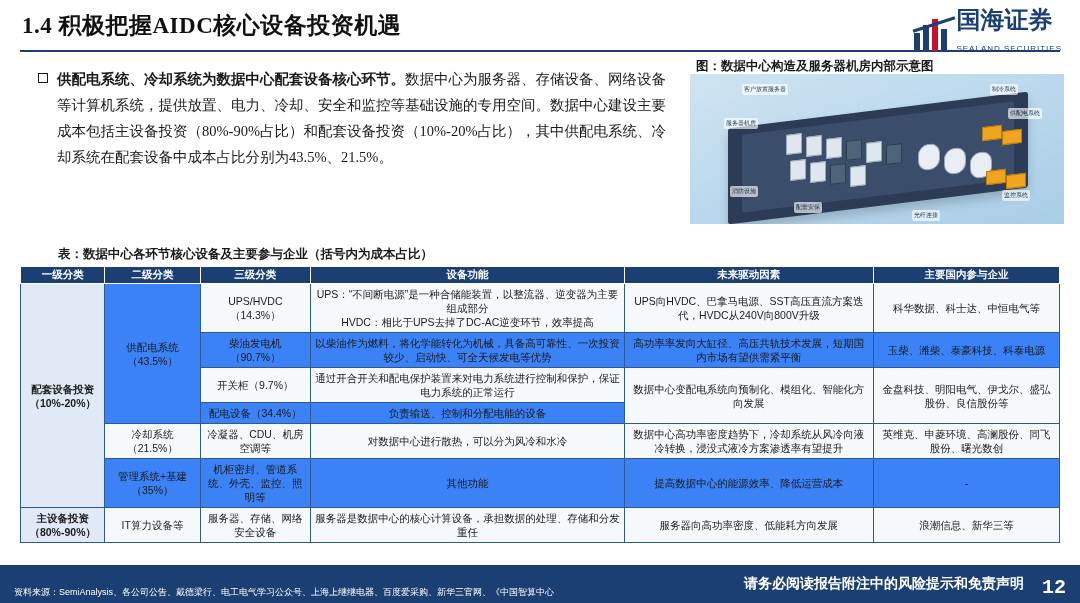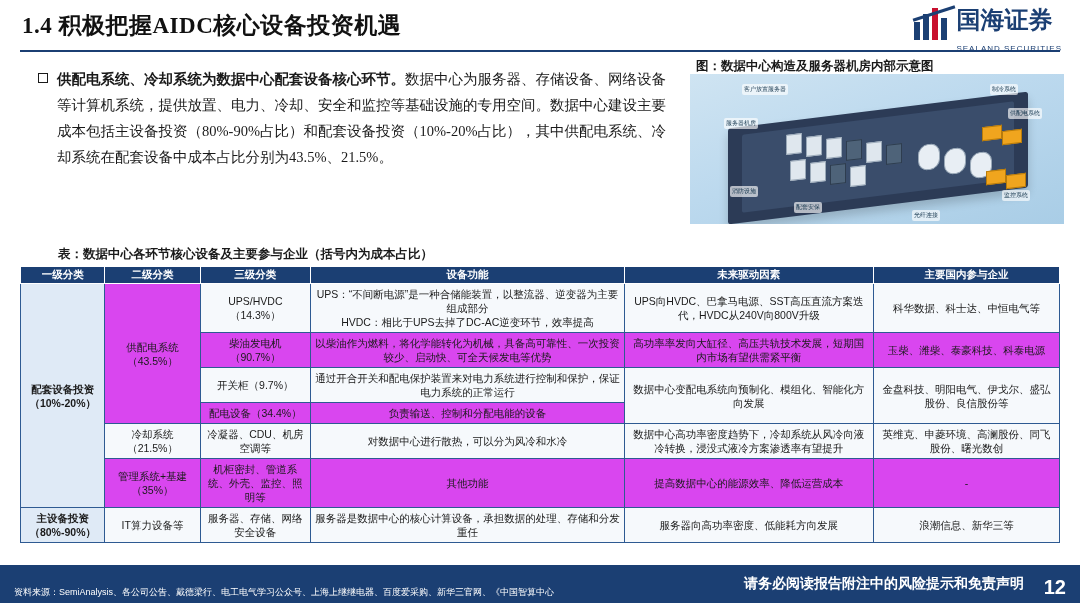--- a/index.html
+++ b/index.html
@@ -20,21 +20,21 @@
   .header-title {
     position:absolute; left:22px; top:10px;
     font-size:23px; font-weight:bold; letter-spacing:0.5px;
     color:#111; font-family:"Liberation Serif", serif;
   }
   .header-rule {
     position:absolute; left:20px; top:50px; width:1040px; height:2px;
     background:#1b3f73;
   }
   .logo-wrap {
-    position:absolute; right:18px; top:8px; display:flex; align-items:flex-start; gap:0;
+    position:absolute; right:18px; top:8px; display:flex; align-items:flex-end; gap:0;
   }
   .logo-mark { width:44px; height:34px; position:relative; }
   .logo-mark .bar { position:absolute; bottom:2px; width:6px; background:#c8102e; }
   .logo-mark .b1 { left:2px;  height:18px; background:#1b3f73;}
   .logo-mark .b2 { left:11px; height:26px; background:#1b3f73;}
   .logo-mark .b3 { left:20px; height:32px; background:#c8102e;}
   .logo-mark .b4 { left:29px; height:22px; background:#1b3f73;}
   .logo-mark .slash { position:absolute; left:0; top:4px; width:44px; height:3px; background:#1b3f73; transform:rotate(-18deg); }
   .logo-text-cn { font-size:24px; font-weight:bold; color:#1b3f73; font-family:"Liberation Serif", serif; line-height:1; }
   .logo-text-en { font-size:8px; color:#1b3f73; letter-spacing:1px; margin-top:12px; }
@@ -102,41 +102,41 @@
   table.dc th {
     background:#1b3f73; color:#ffffff; font-weight:bold;
     height:15px; font-size:10.5px;
     border:1px solid #ffffff;
   }
   table.dc td {
     border:1px solid #2e5a92;
     padding:3px 4px; vertical-align:middle; line-height:14px;
   }
   .c-center { text-align:center; }
-  .bg-a { background:#d946ef;margin-top:12px; }
+  .bg-a { background:#3b82f6;margin-top:12px; }
   .bg-b { background:#f6f9fc; }
   .bg-c { background:#dfeaf6; }
   .bold { font-weight:bold; }
 
   
   .footer-band {
     position:absolute; left:0; bottom:0; width:1080px; height:38px;
     background:#1b3f73;
   }
   .footer-src {
     position:absolute; left:14px; bottom:4px; width:620px;
     color:#ffffff; font-size:9px; line-height:14px;
   }
   .footer-note {
     position:absolute; right:56px; bottom:10px;
     color:#ffffff; font-size:14px; font-weight:bold;
   }
   .footer-page {
     position:absolute; right:14px; bottom:4px;
-    color:#ffffff; font-size:20px; font-weight:bold;
+    color:#ffffff; font-size:20px; font-weight:bold;font-family:Liberation Mono, monospace;
   }
 </style>
 </head>
 <body>
 
 <div class="header">
   <div class="header-title">1.4 积极把握AIDC核心设备投资机遇</div>
   <div class="header-rule"></div>
   <div class="logo-wrap">
     <div class="logo-mark">

